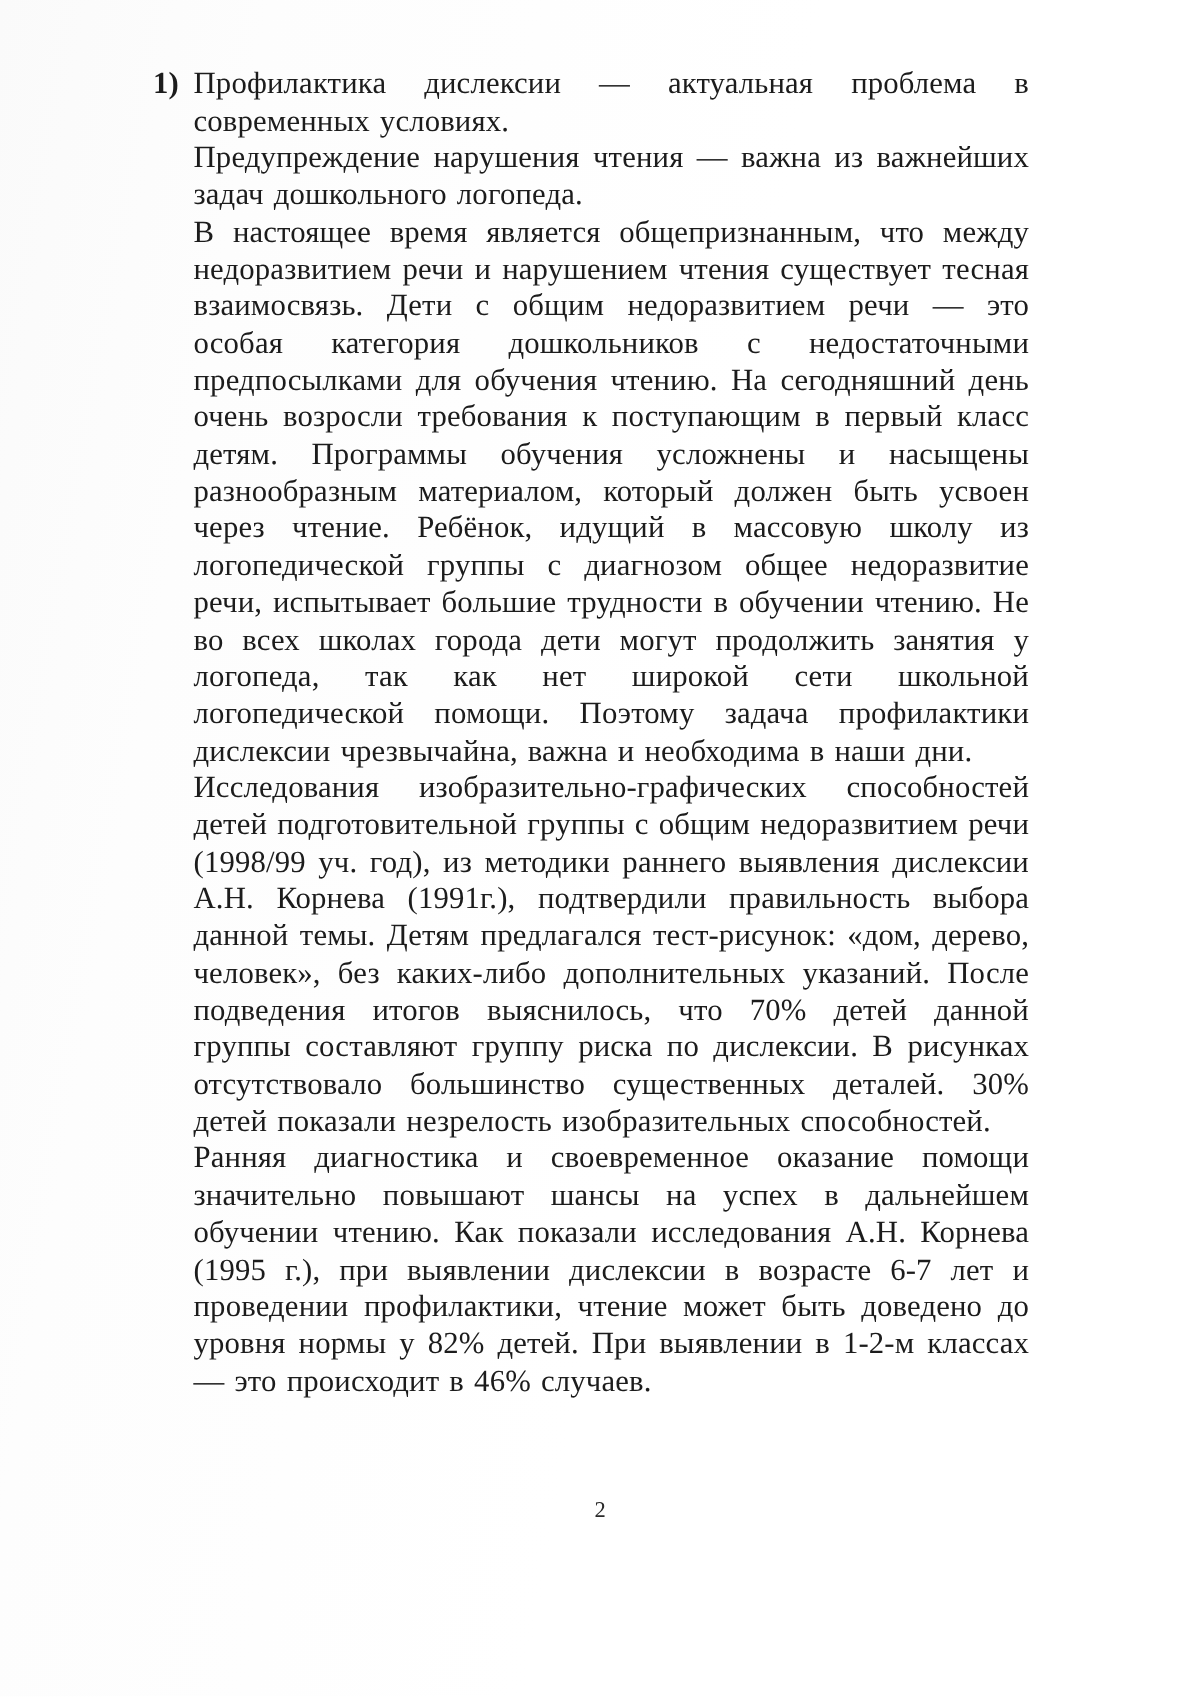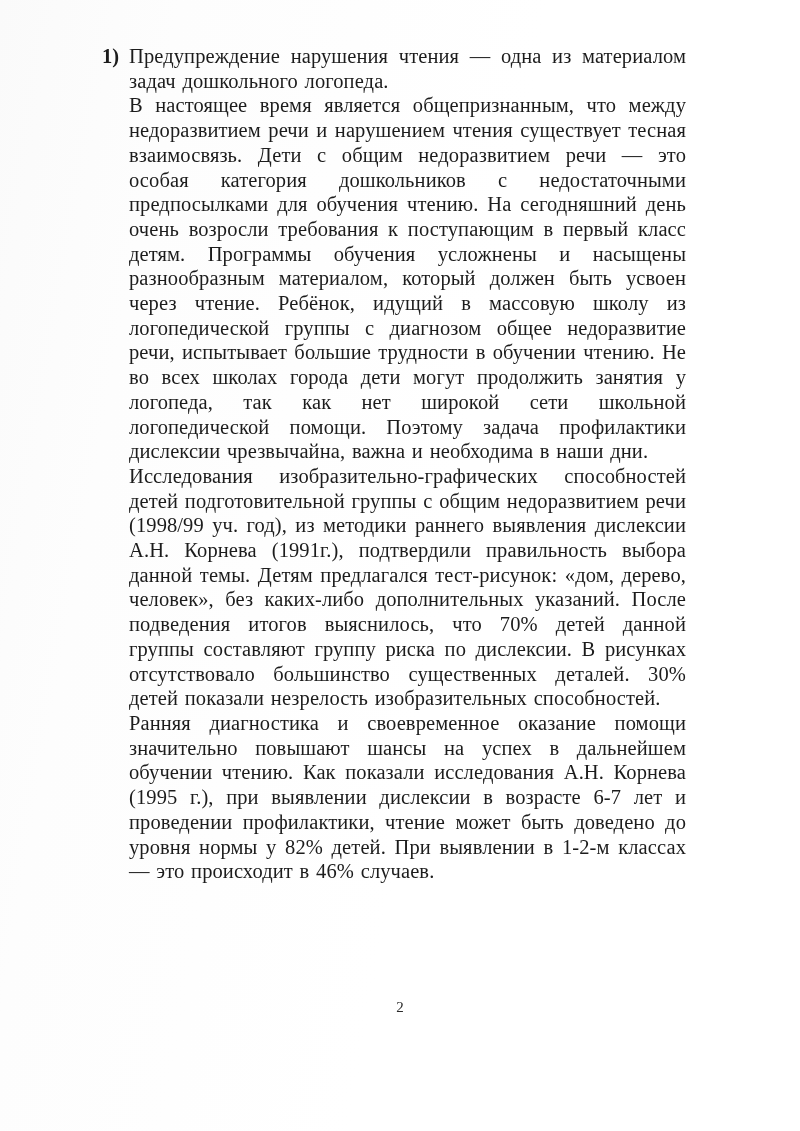--- a/index.html
+++ b/index.html
@@ -54,21 +54,22 @@
   }
 </style>
 </head>
 <body>
 
 <div class="page">
 
   <span class="list-marker">1)</span>
 
   <div class="text-block">
-    <p>Предупреждение нарушения чтения — одна из материалом задач дошкольного логопеда.</p>
+    <p>Профилактика дислексии — актуальная проблема в современных условиях.</p>
+    <p>Предупреждение нарушения чтения — важна из важнейших задач дошкольного логопеда.</p>
     <p>В настоящее время является общепризнанным, что между недоразвитием речи и нарушением чтения существует тесная взаимосвязь. Дети с общим недоразвитием речи — это особая категория дошкольников с недостаточными предпосылками для обучения чтению. На сегодняшний день очень возросли требования к поступающим в первый класс детям. Программы обучения усложнены и насыщены разнообразным материалом, который должен быть усвоен через чтение. Ребёнок, идущий в массовую школу из логопедической группы с диагнозом общее недоразвитие речи, испытывает большие трудности в обучении чтению. Не во всех школах города дети могут продолжить занятия у логопеда, так как нет широкой сети школьной логопедической помощи. Поэтому задача профилактики дислексии чрезвычайна, важна и необходима в наши дни.</p>
     <p>Исследования изобразительно-графических способностей детей подготовительной группы с общим недоразвитием речи (1998/99 уч. год), из методики раннего выявления дислексии А.Н. Корнева (1991г.), подтвердили правильность выбора данной темы. Детям предлагался тест-рисунок: «дом, дерево, человек», без каких-либо дополнительных указаний. После подведения итогов выяснилось, что 70% детей данной группы составляют группу риска по дислексии. В рисунках отсутствовало большинство существенных деталей. 30% детей показали незрелость изобразительных способностей.</p>
     <p>Ранняя диагностика и своевременное оказание помощи значительно повышают шансы на успех в дальнейшем обучении чтению. Как показали исследования А.Н. Корнева (1995 г.), при выявлении дислексии в возрасте 6-7 лет и проведении профилактики, чтение может быть доведено до уровня нормы у 82% детей. При выявлении в 1-2-м классах — это происходит в 46% случаев.</p>
   </div>
 
   <div class="page-number">2</div>
 
 </div>
 
 </body></html>

